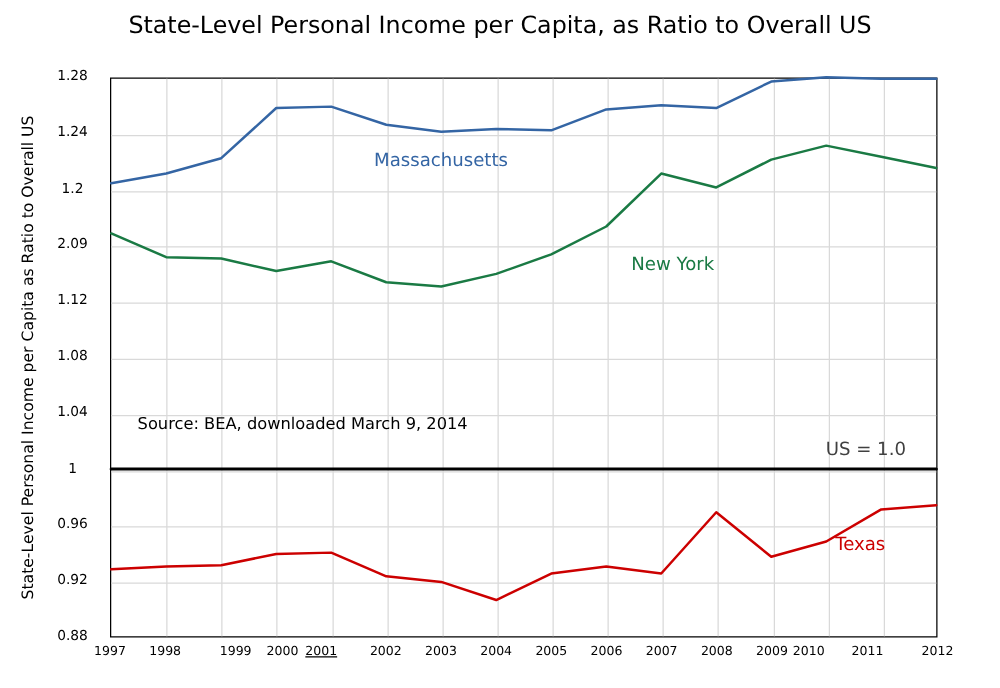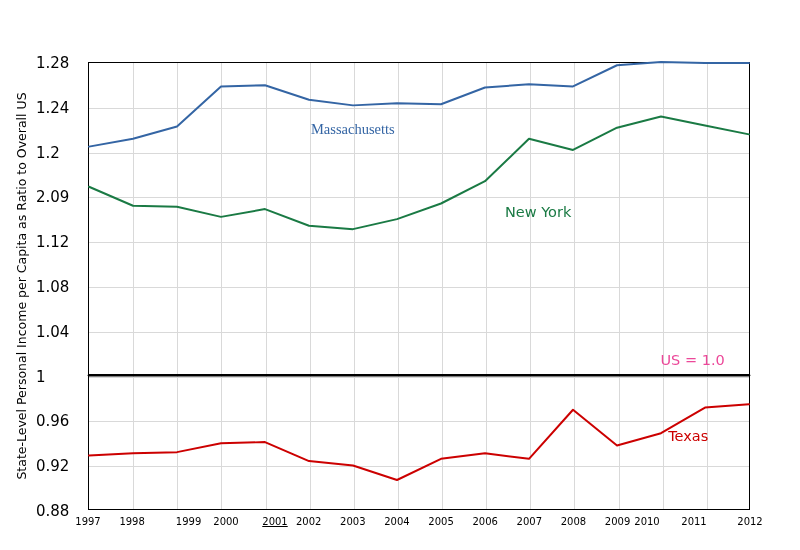--- a/index.html
+++ b/index.html
@@ -61,22 +61,22 @@
     left: 0;
     top: 0;
     width: 100%;
     height: 100%;
     overflow: visible;
   }
   .ytick-label {
     position: absolute;
     right: 0;
     width: 44px;
-    text-align: left;
-    font-size: 15px;
+    text-align: center;
+    font-size: 11px;
     color: #000;
   }
   .xtick-label {
     position: absolute;
     top: 0;
     width: 50px;
     text-align: center;
     font-size: 10px;
     color: #000;
   }
@@ -95,34 +95,35 @@
     color: #000;
   }
   .series-label {
     position: absolute;
     font-size: 14.5px;
     white-space: nowrap;
   }
   #label-ma { color: #3465a4; }
   #label-ny { color: #1a7a44; margin-top: 38px; }
   #label-tx { color: #cc0000; }
-  #label-us { color: #ec4899; font-size: 14.5px; text-align: center; }
+  #label-us { color: #404040; font-size: 14.5px; text-align: center; }
   #source-note {
     position: absolute;
     font-size: 13px;
     color: #000;
     white-space: nowrap;
   }
 </style>
 </head>
 <body>
 
 <div id="chart-root">
 
   <div id="chart-title">
+    <span>State-Level Personal Income per Capita, as Ratio to Overall US</span>
   </div>
 
   <div id="ylabel">State-Level Personal Income per Capita as Ratio to Overall US</div>
 
   <div id="y-tick-labels">
       <div class="ytick-label" style="left: 36px; top: 502px;">0.88</div>
       <div class="ytick-label" style="left: 36px; top: 457.2px;">0.92</div>
       <div class="ytick-label" style="left: 36px; top: 412.4px;">0.96</div>
       <div class="ytick-label" style="left: 36px; top: 367.6px;">1</div>
       <div class="ytick-label" style="left: 36px; top: 322.8px;">1.04</div>
@@ -131,21 +132,21 @@
       <div class="ytick-label" style="left: 36px; top: 188.4px;">2.09</div>
       <div class="ytick-label" style="left: 36px; top: 143.6px;">1.2</div>
       <div class="ytick-label" style="left: 36px; top: 98.8px;">1.24</div>
       <div class="ytick-label" style="left: 36px; top: 54px;">1.28</div>
     </div>
   <div id="x-tick-labels">
       <div class="xtick-label" style="left: 63px; top: 516px;">1997</div>
       <div class="xtick-label" style="left: 107.133px; top: 516px;">1998</div>
       <div class="xtick-label" style="left: 151.267px; top: 516px; text-align: right;">1999</div>
       <div class="xtick-label" style="left: 201px; top: 516px;">2000</div>
-      <div class="xtick-label" style="left: 250px; top: 516px; text-decoration: underline;">2001</div>
+      <div class="xtick-label" style="left: 232px; top: 516px; text-decoration: underline;">2001</div>
       <div class="xtick-label" style="left: 283.667px; top: 516px;">2002</div>
       <div class="xtick-label" style="left: 327.8px; top: 516px;">2003</div>
       <div class="xtick-label" style="left: 371.933px; top: 516px;">2004</div>
       <div class="xtick-label" style="left: 416.067px; top: 516px;">2005</div>
       <div class="xtick-label" style="left: 460.2px; top: 516px;">2006</div>
       <div class="xtick-label" style="left: 504.333px; top: 516px;">2007</div>
       <div class="xtick-label" style="left: 548.467px; top: 516px;">2008</div>
       <div class="xtick-label" style="left: 592.6px; top: 516px;">2009</div>
       <div class="xtick-label" style="left: 622px; top: 516px;">2010</div>
       <div class="xtick-label" style="left: 669px; top: 516px;">2011</div>
@@ -179,18 +180,19 @@
         <div class="gridline-v" style="left: 617.867px;"></div>
       </div>
     <svg id="svg-lines" viewBox="0 0 662 448" preserveAspectRatio="none">
         <polyline points="0.00,84.00 44.13,76.16 88.27,63.84 132.40,23.52 176.53,22.40 220.67,36.96 264.80,42.56 308.93,40.32 353.07,41.44 397.20,24.64 441.33,21.28 485.47,23.52 529.60,2.24 573.73,-1.12 617.87,0.00 662.00,0.00" fill="none" stroke="#3465a4" stroke-width="2" stroke-linejoin="round" stroke-linecap="round"></polyline>
         <polyline points="0.00,124.32 44.13,143.36 88.27,144.48 132.40,154.56 176.53,146.72 220.67,163.52 264.80,166.88 308.93,156.80 353.07,141.12 397.20,118.72 441.33,76.16 485.47,87.36 529.60,64.96 573.73,53.76 617.87,62.72 662.00,71.68" fill="none" stroke="#1a7a44" stroke-width="2" stroke-linejoin="round" stroke-linecap="round"></polyline>
         <polyline points="0.00,394.24 44.13,392.00 88.27,390.88 132.40,381.92 176.53,380.80 220.67,399.84 264.80,404.32 308.93,418.88 353.07,397.60 397.20,392.00 441.33,397.60 485.47,348.32 529.60,384.16 573.73,371.84 617.87,346.08 662.00,342.72" fill="none" stroke="#cc0000" stroke-width="2" stroke-linejoin="round" stroke-linecap="round"></polyline>
         <polyline points="0.00,313.60 44.13,313.60 88.27,313.60 132.40,313.60 176.53,313.60 220.67,313.60 264.80,313.60 308.93,313.60 353.07,313.60 397.20,313.60 441.33,313.60 485.47,313.60 529.60,313.60 573.73,313.60 617.87,313.60 662.00,313.60" fill="none" stroke="#000000" stroke-width="2.6" stroke-linejoin="round" stroke-linecap="round"></polyline>
       </svg>
   </div>
 
-  <div class="series-label" id="label-ma" style="left: 352.8px; top: 121.44px; transform: translateX(-50%); font-family: Liberation Serif, serif;">Massachusetts</div>
+  <div class="series-label" id="label-ma" style="left: 352.8px; top: 121.44px; transform: translateX(-50%);">Massachusetts</div>
   <div class="series-label" id="label-ny" style="left: 538.16px; top: 166.24px; transform: translateX(-50%);">New York</div>
   <div class="series-label" id="label-tx" style="left: 688.213px; top: 428.32px; transform: translateX(-50%);">Texas</div>
   <div class="series-label" id="label-us" style="left: 692.627px; top: 352.16px; transform: translateX(-50%);">US = 1.0</div>
+  <div id="source-note" style="left: 110.067px; top: 332px;">Source:  BEA, downloaded March 9, 2014</div>
 
 </div>
 
 </body></html>

